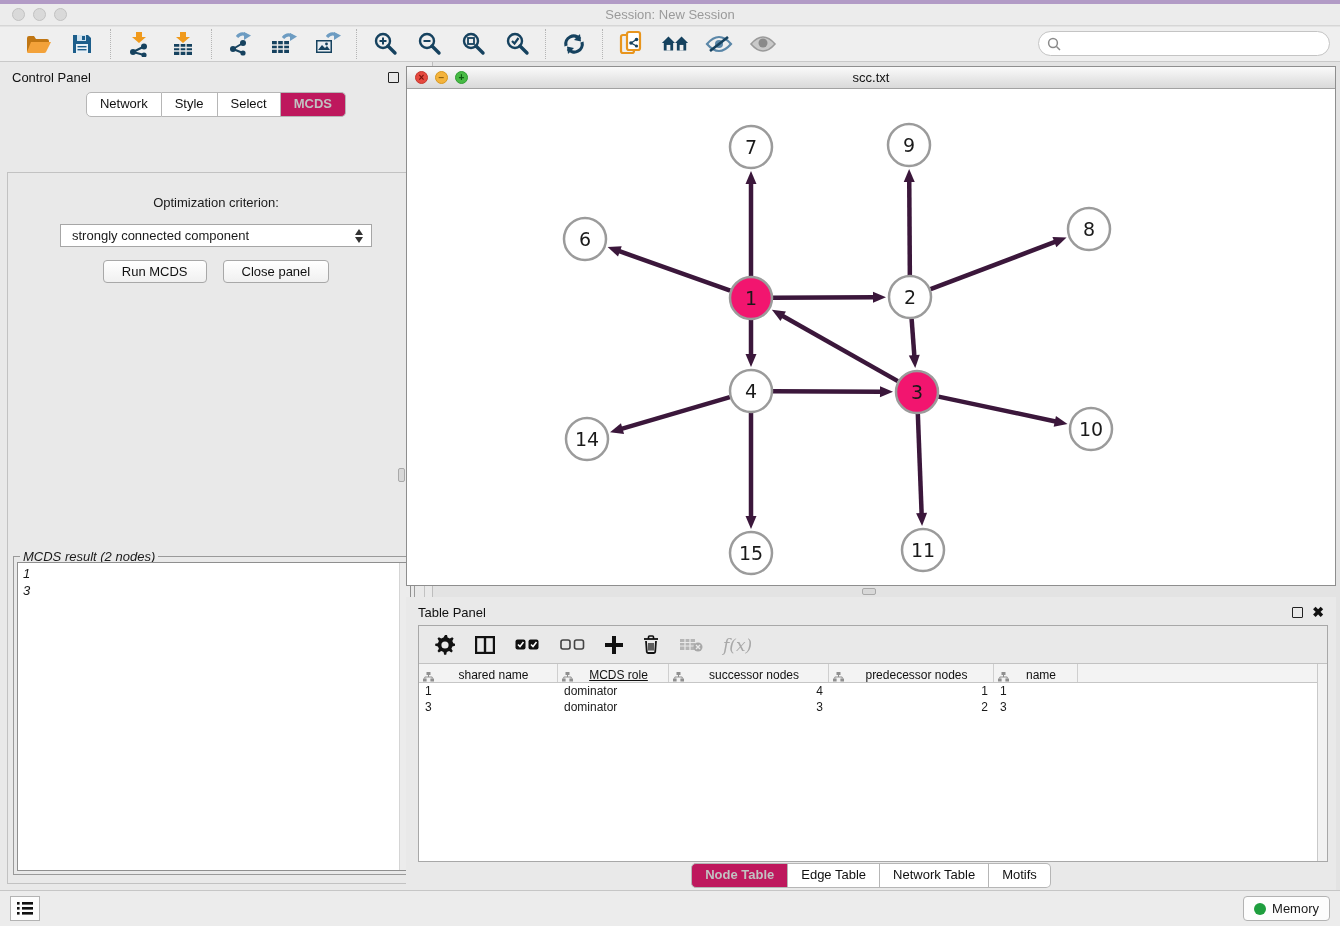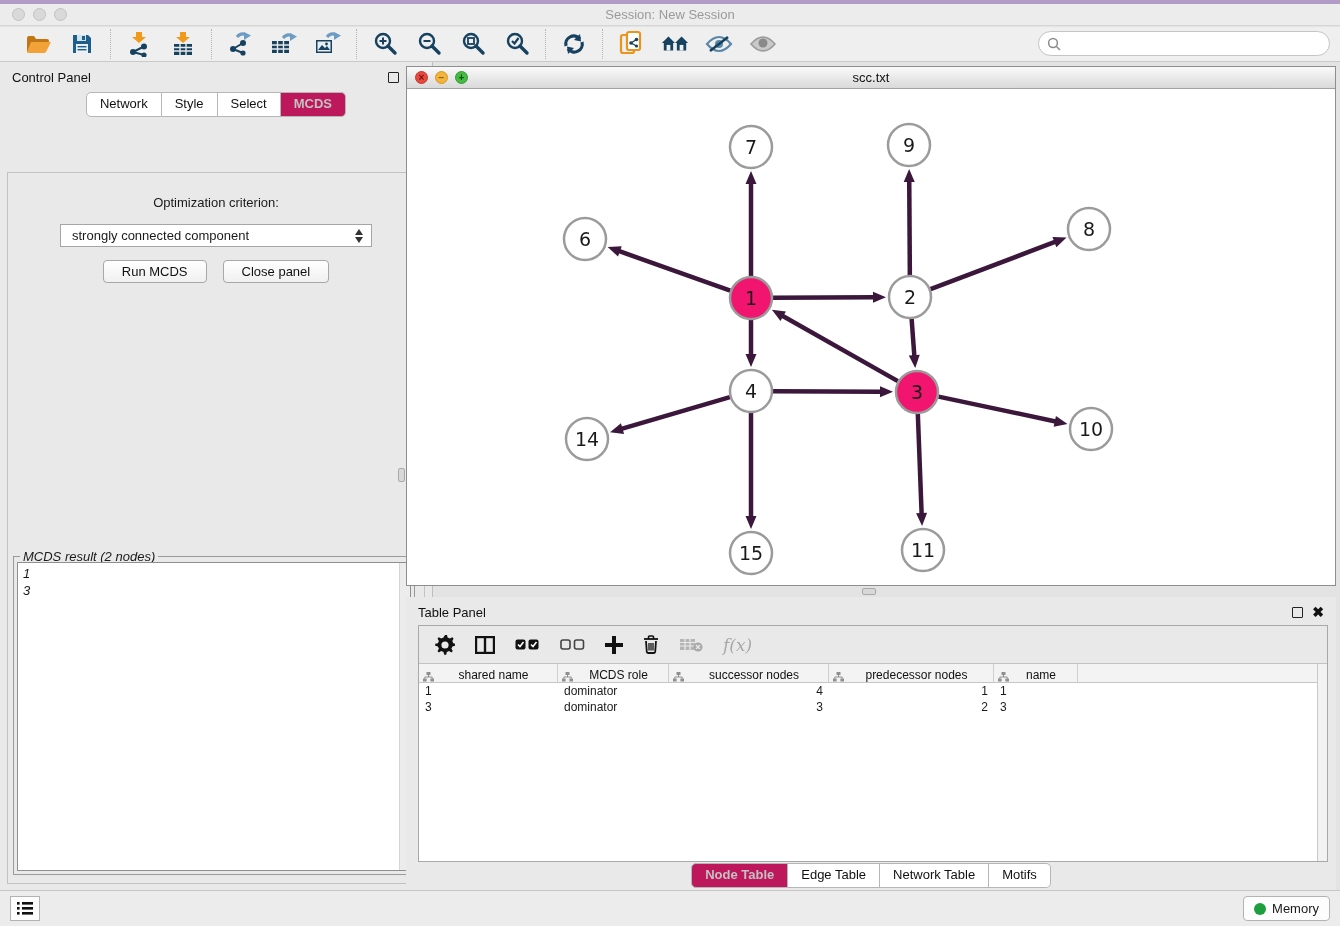--- a/index.html
+++ b/index.html
@@ -445,21 +445,21 @@
       <div class="tbl-head">
           <div class="th" style="width: 139px;">
             <svg width="11" height="10" viewBox="0 0 11 10" style="flex:0 0 auto">
               <rect x="3.5" y="0" width="4" height="3" fill="#8f8f8f"></rect>
               <rect x="0" y="6.5" width="3.6" height="3" fill="#8f8f8f"></rect>
               <rect x="7.4" y="6.5" width="3.6" height="3" fill="#8f8f8f"></rect>
               <path d="M5.5 3 V5 M1.8 6.5 V5 H9.2 V6.5" stroke="#8f8f8f" fill="none"></path>
             </svg>
             <span class="th-label">shared name</span>
           </div>
-          <div class="th" style="width: 111px;">
+          <div class="th" style="width: 111px; text-decoration: underline;">
             <svg width="11" height="10" viewBox="0 0 11 10" style="flex:0 0 auto">
               <rect x="3.5" y="0" width="4" height="3" fill="#8f8f8f"></rect>
               <rect x="0" y="6.5" width="3.6" height="3" fill="#8f8f8f"></rect>
               <rect x="7.4" y="6.5" width="3.6" height="3" fill="#8f8f8f"></rect>
               <path d="M5.5 3 V5 M1.8 6.5 V5 H9.2 V6.5" stroke="#8f8f8f" fill="none"></path>
             </svg>
             <span class="th-label">MCDS role</span>
           </div>
           <div class="th" style="width: 160px;">
             <svg width="11" height="10" viewBox="0 0 11 10" style="flex:0 0 auto">

